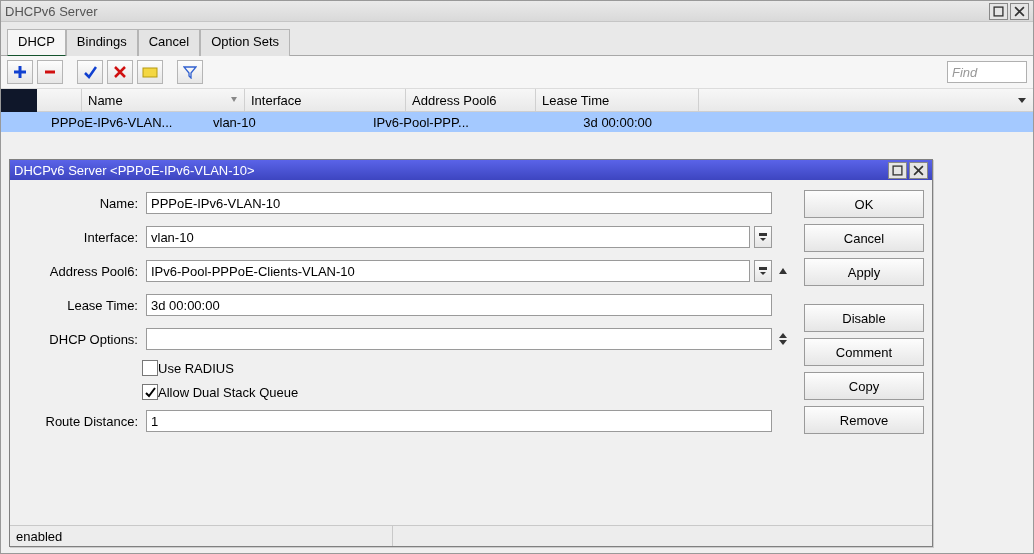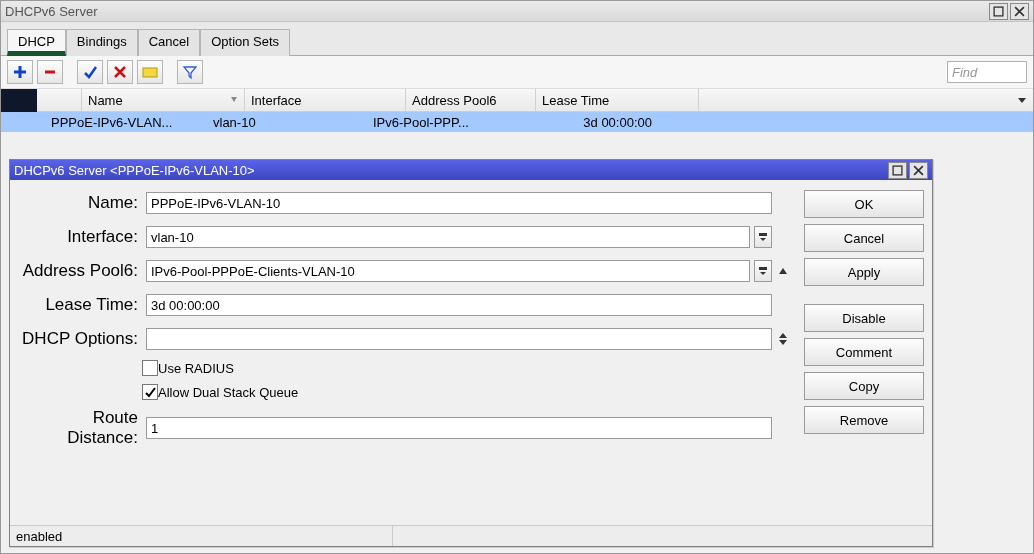--- a/index.html
+++ b/index.html
@@ -17,21 +17,21 @@
   html,body{margin:0;padding:0;font-family:Arial,Helvetica,sans-serif;font-size:13px;color:var(--text);background:#fff;}
   .outer{position:relative;width:1034px;height:554px;margin:0;overflow:hidden;border:1px solid #999;box-sizing:border-box;background:var(--panel);}
   
   .main-titlebar{height:20px;background:linear-gradient(to bottom,#eaeaea,#d9d9d9);display:flex;align-items:center;padding:0 4px;border-bottom:1px solid #c5c5c5;}
   .main-titlebar .title{flex:1;font-size:13px;color:#555;}
   .winbtn{width:17px;height:15px;border:1px solid #888;background:#e5e5e5;display:flex;align-items:center;justify-content:center;margin-left:2px;font-size:11px;line-height:1;}
   .winbtn svg{width:11px;height:11px;}
   
   .tabs{display:flex;border-bottom:1px solid #a8a8a8;background:#e9e9e9;height:27px;padding-left:6px;padding-top:6px;gap:0;}
   .tab{padding:4px 10px 4px 10px;border:1px solid #b5b5b5;border-bottom:none;background:#e4e4e4;margin-right:0px;font-size:13px;position:relative;top:1px;}
-  .tab.active{background:#f6f6f6;border-bottom:5px solid #14532d;}
+  .tab.active{background:#f6f6f6;border-bottom:1px solid #14532d;}
   
   .mainbody{background:#0f172a;}
   .toolbar{display:flex;align-items:center;padding:4px 6px;gap:4px;border-bottom:1px solid #dcdcdc;background:#f6f6f6;}
   .tbtn{width:24px;height:22px;border:1px solid #b5b5b5;background:linear-gradient(#fdfdfd,#e6e6e6);display:flex;align-items:center;justify-content:center;}
   .tsep{width:6px;}
   .findbox{margin-left:auto;width:70px;height:20px;border:1px solid #b0b0b0;background:#fff;display:flex;align-items:center;padding:0 4px;color:#999;font-style:italic;font-size:13px;}
   
   .table{display:flex;flex-direction:column;}
   .thead{display:flex;height:22px;background:linear-gradient(#f7f7f7,#e9e9e9);border-bottom:1px solid #cfcfcf;margin-left:36px;}
   .th{border-right:1px solid #d0d0d0;padding:3px 6px;font-size:13px;display:flex;align-items:center;position:relative;}
@@ -50,21 +50,21 @@
   .td.c2{width:148px;}
   .td.c3{width:117px;}
   .td.c4{width:150px;text-align:right;}
   
   .dialog{position:absolute;left:8px;top:158px;width:924px;height:388px;border:1px solid #808080;background:var(--panel);box-shadow:1px 1px 0 rgba(0,0,0,.15);box-sizing:border-box;display:flex;flex-direction:column;}
   .dlg-titlebar{height:20px;background:linear-gradient(to bottom,#5a63e8,#3d45c0);color:#fff;display:flex;align-items:center;padding:0 4px;font-size:13px;}
   .dlg-titlebar .flex{flex:1;}
   .dlgbody{flex:1;display:flex;padding:10px 8px 6px 8px;gap:14px;}
   .form{flex:1;display:flex;flex-direction:column;gap:8px;}
   .row{display:flex;align-items:center;gap:4px;min-height:26px;}
-  .lbl{width:120px;text-align:right;padding-right:4px;font-size:17px;}
+  .lbl{width:120px;text-align:right;padding-right:4px;font-size:13px;}
   .inp{flex:1;height:22px;border:1px solid #9a9a9a;background:#fff;padding:0 4px;font-size:13px;box-sizing:border-box;}
   .ddbtn{width:18px;height:22px;border:1px solid #9a9a9a;background:linear-gradient(#fdfdfd,#e6e6e6);display:flex;align-items:center;justify-content:center;box-sizing:border-box;}
   .arrcol{width:14px;display:flex;flex-direction:column;align-items:center;justify-content:center;gap:0;}
   .chkrow{display:flex;align-items:center;margin-left:124px;}
   .chk{width:14px;height:14px;border:1px solid #777;background:#fff;display:flex;align-items:center;justify-content:center;font-size:11px;line-height:1;}
   .btns{width:120px;display:flex;flex-direction:column;gap:6px;}
   .btn{height:26px;border:1px solid #9a9a9a;background:linear-gradient(#fdfdfd,#e6e6e6);font-size:13px;display:flex;align-items:center;justify-content:center;}
   .statusbar{height:20px;border-top:1px solid #c9c9c9;background:#ededed;display:flex;align-items:stretch;font-size:13px;}
   .statseg{padding:1px 6px;border-right:1px solid #c9c9c9;display:flex;align-items:center;}
   svg{display:block;}

